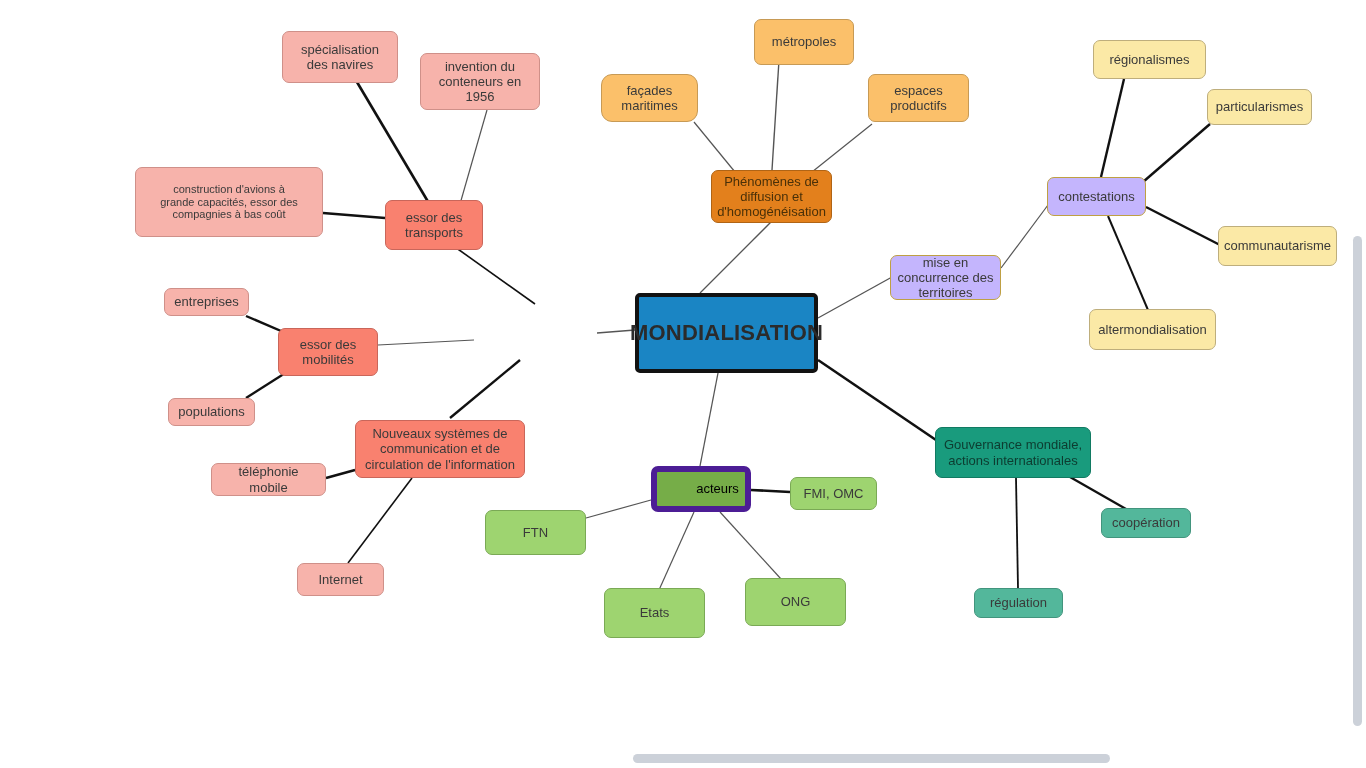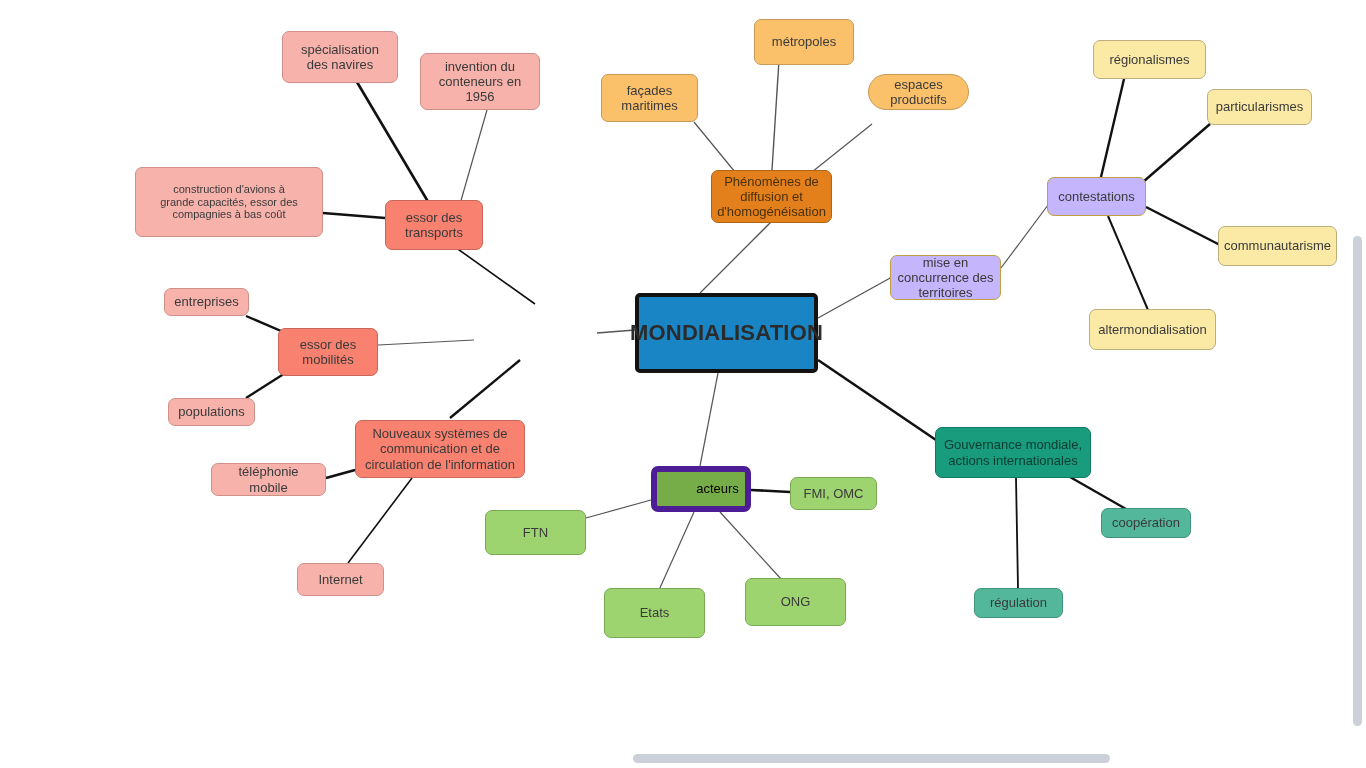--- a/index.html
+++ b/index.html
@@ -183,26 +183,26 @@
   <div class="node orange-dark" style="left:711px; top:170px; width:121px; height:53px; font-size:13px;">
     <span>Phénomènes de
 diffusion et
 d'homogénéisation</span>
   </div>
 
   <div class="node orange-light" style="left:754px; top:19px; width:100px; height:46px; font-size:13px;">
     <span>métropoles</span>
   </div>
 
-  <div class="node orange-light" style="left:601px; top:74px; width:97px; height:48px; font-size:13px;">
+  <div class="node orange-light" style="left:601px; top:74px; width:97px; height:48px; font-size:13px;border-radius:11px;">
     <span>façades
 maritimes</span>
   </div>
 
-  <div class="node orange-light" style="left:868px; top:74px; width:101px; height:36px; font-size:13px;border-radius:18px;">
+  <div class="node orange-light" style="left:868px; top:74px; width:101px; height:48px; font-size:13px;">
     <span>espaces
 productifs</span>
   </div>
 
   <div class="node gold" style="left:890px; top:255px; width:111px; height:45px; font-size:13px;">
     <span>mise en
 concurrence des
 territoires</span>
   </div>
 

